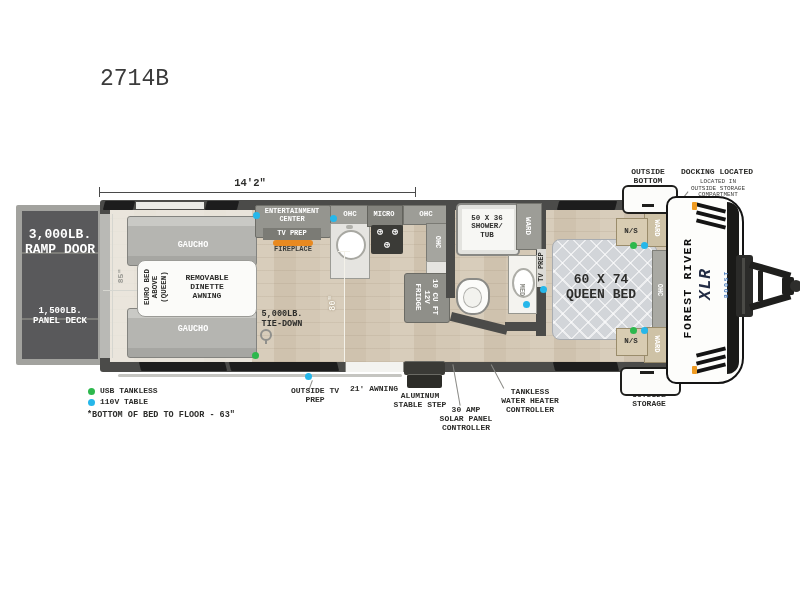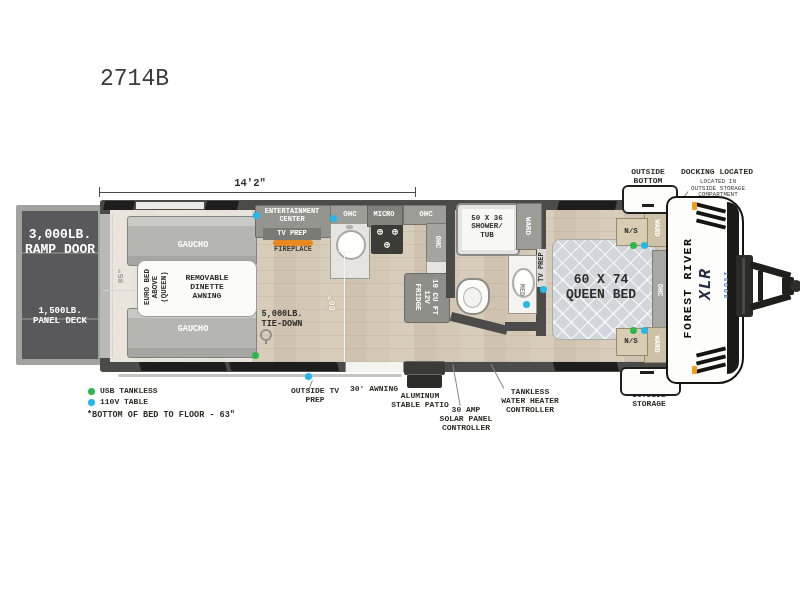--- a/index.html
+++ b/index.html
@@ -168,23 +168,23 @@
 
   <div class="abs" style="left:345px;top:362px;width:57px;height:10px;background:#f3f3f0;border-left:1px solid #8a8a86;border-right:1px solid #8a8a86;"></div>
   <div class="abs" style="left:404px;top:361px;width:41px;height:13px;background:#3a3a36;border-top:1px solid #6a6a64;border-radius:2px;"></div>
   <div class="abs" style="left:407px;top:374px;width:35px;height:13px;background:#2c2c28;border-top:1px solid #6a6a64;border-radius:2px;"></div>
   <div class="abs" style="left:118px;top:374px;width:284px;height:3px;background:#c5c5c1;border-radius:2px;"></div>
   <div class="dot blue" style="left:305px;top:373px;"></div>
 
   <div class="leader" style="left:310px;top:380px;height:11px;transform:rotate(20deg);"></div>
   <div class="pin" style="left:315px;top:396px;font-size:8px;">OUTSIDE TV
 PREP</div>
-  <div class="pin" style="left:374px;top:389px;font-size:8px;">30' AWNING</div>
+  <div class="pin" style="left:374px;top:389px;font-size:8px;">21' AWNING</div>
   <div class="pin" style="left:420px;top:401px;font-size:8px;">ALUMINUM
-STABLE PATIO</div>
+STABLE STEP</div>
   <div class="leader" style="left:456px;top:364px;height:42px;transform:rotate(-10deg);"></div>
   <div class="pin" style="left:466px;top:419px;font-size:8px;">30 AMP
 SOLAR PANEL
 CONTROLLER</div>
   <div class="leader" style="left:497px;top:363px;height:27px;transform:rotate(-28deg);"></div>
   <div class="pin" style="left:530px;top:401px;font-size:8px;">TANKLESS
 WATER HEATER
 CONTROLLER</div>
   <div class="pin" style="left:649px;top:400px;font-size:8px;">OUTSIDE
 STORAGE</div>

